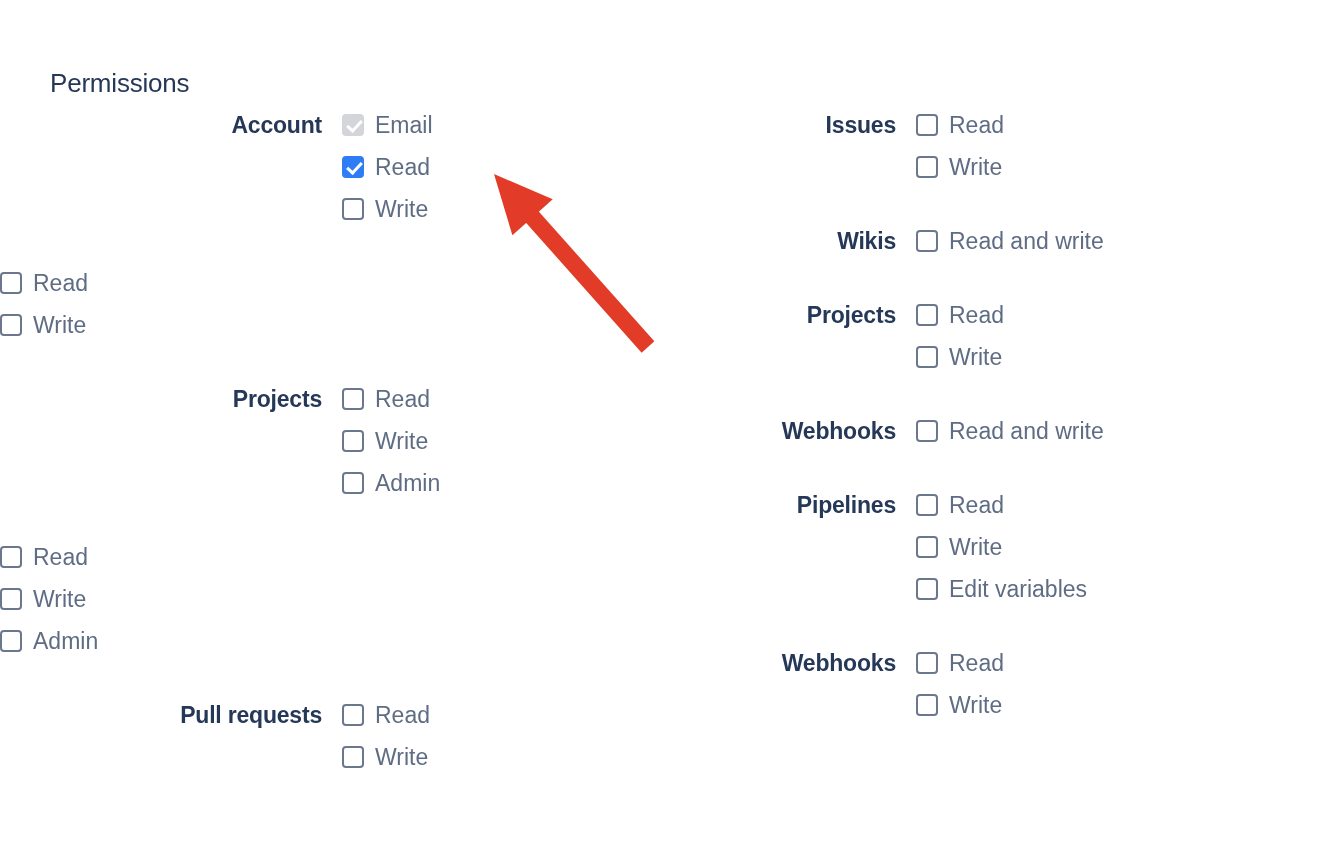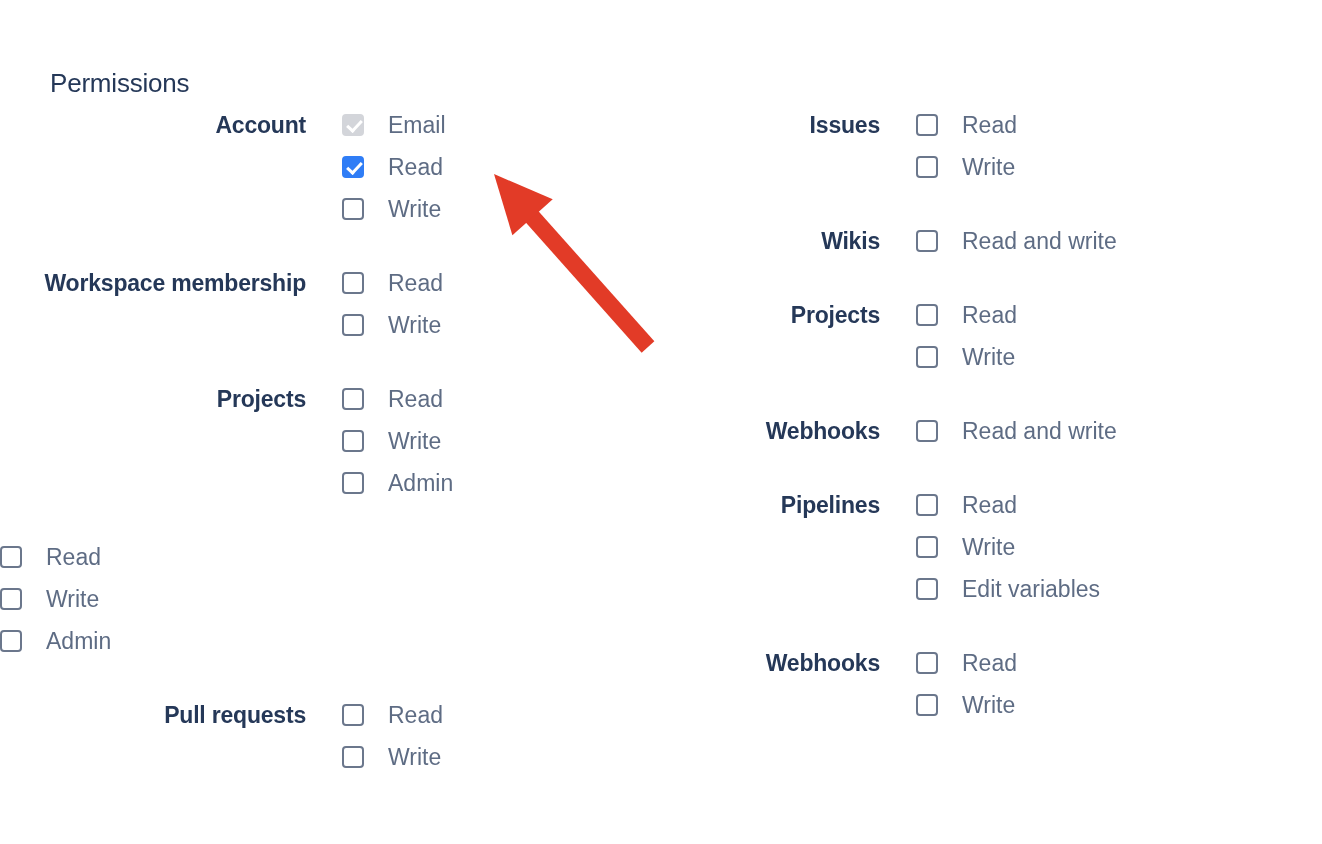--- a/index.html
+++ b/index.html
@@ -49,21 +49,21 @@
   }
   .perm-group:last-child { margin-bottom: 0; }
 
   .group-label {
     text-align: right;
     font-size: 23px;
     font-weight: bold;
     color: #253858;
     line-height: 42px;
     letter-spacing: -0.2px;
-    padding-right: 36px;
+    padding-right: 20px;
     flex: 0 0 auto;
   }
   .col-left  .group-label { width: 342px; }
   .col-right .group-label { width: 340px; }
 
   .options { flex: 1 1 auto; }
 
   .option-row {
     display: flex;
     align-items: center;
@@ -94,21 +94,21 @@
     left: 6px;
     top: 1px;
     width: 6px;
     height: 12px;
     border: solid #ffffff;
     border-width: 0 3px 3px 0;
     transform: rotate(43deg);
   }
 
   .option-label {
-    margin-left: 24px;
+    margin-left: 11px;
     font-size: 23px;
     color: #5e6c84;
     line-height: 26px;
     white-space: nowrap;
   }
 
   #annotation-arrow {
     position: absolute;
     left: 0;
     top: 0;
@@ -135,21 +135,20 @@
             <span class="cb checked" role="checkbox" aria-checked="true"></span>
             <span class="option-label">Read</span>
           </label>
           <label class="option-row">
             <span class="cb" role="checkbox" aria-checked="false"></span>
             <span class="option-label">Write</span>
           </label>
         </div>
       </div>
       <div class="perm-group">
-        <div class="group-label">Workspace membership</div>
         <div class="options">
           <label class="option-row">
             <span class="cb" role="checkbox" aria-checked="false"></span>
             <span class="option-label">Read</span>
           </label>
           <label class="option-row">
             <span class="cb" role="checkbox" aria-checked="false"></span>
             <span class="option-label">Write</span>
           </label>
         </div>

